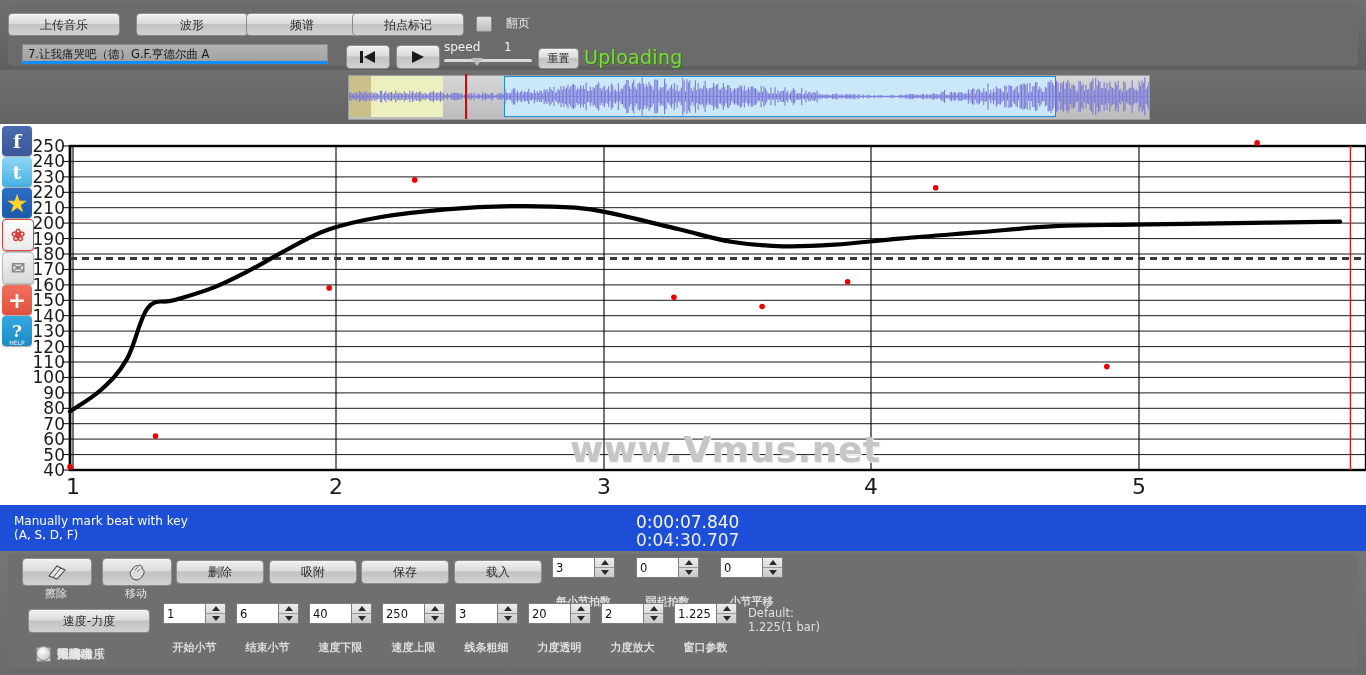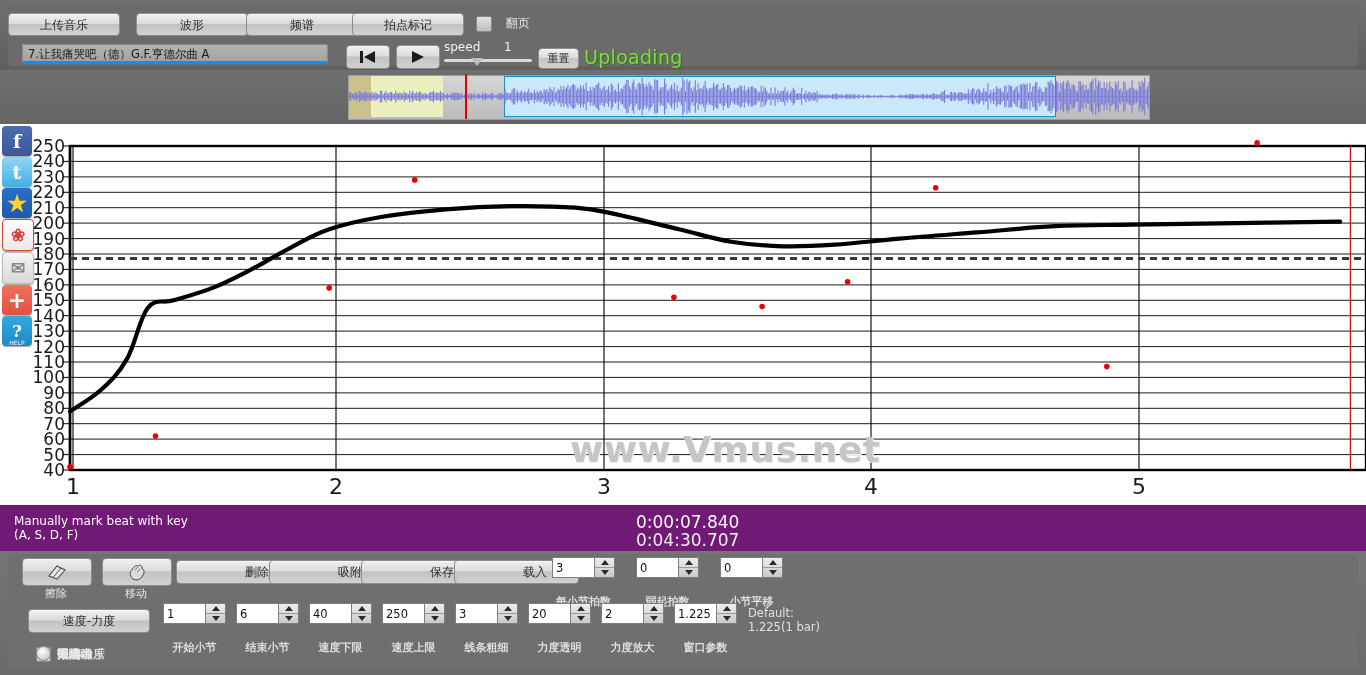--- a/index.html
+++ b/index.html
@@ -108,32 +108,32 @@
   .playhead{position:absolute;left:116px;top:-2px;width:2px;height:45px;background:#e40000;}
 
   
   .chart{position:absolute;left:0;top:124px;width:1366px;height:381px;background:#ffffff;}
   .chartsvg{position:absolute;left:0;top:0;}
   .watermark{position:absolute;left:570px;top:305px;font-size:36px;font-weight:bold;
     color:#c6c6c6;text-shadow:1px 1px 0 #efefef;letter-spacing:.5px;
     transform:translate(0,0);pointer-events:none;}
 
   
-  .status{position:absolute;left:0;top:505px;width:1366px;height:46px;background:#701a75;}
+  .status{position:absolute;left:0;top:505px;width:1366px;height:46px;background:#1d4ed8;}
   .hintxt{position:absolute;left:14px;top:9px;color:#ffffff;font-size:12px;line-height:14px;}
   .times{position:absolute;left:636px;top:8px;color:#fafafa;font-size:17px;line-height:18px;}
   .times .t2{color:#efefef;}
 
   
   .bottom{position:absolute;left:0;top:551px;width:1366px;height:124px;
     background:linear-gradient(to bottom,#757575,#6a6a6a);}
   .bpanel{position:absolute;left:8px;top:3px;width:1350px;height:114px;background:#6f6f6f;border-radius:5px;}
   .toolbtn{position:absolute;top:4px;width:68px;height:26px;}
   .toolcap{position:absolute;top:32px;width:68px;text-align:center;color:#ececec;font-size:11px;}
-  .wbtn{position:absolute;top:6px;width:86px;height:22px;padding-left:37px;}
+  .wbtn{position:absolute;top:6px;width:86px;height:22px;}
   .speedforce{position:absolute;left:20px;top:55px;width:120px;height:22px;}
   .sp1{position:absolute;top:3px;}
   .sp2{position:absolute;top:49px;}
   .chkrow{position:absolute;left:22px;top:92px;height:18px;}
   .chkitem{position:absolute;top:0;white-space:nowrap;}
   .chkitem span{margin-left:6px;color:#e7e7e7;font-size:12px;vertical-align:middle;}
   .deftxt{position:absolute;left:740px;top:52px;color:#e0e0e0;font-size:11.5px;line-height:14px;}
 
   
   .social{position:absolute;left:2px;top:126px;width:30px;}

